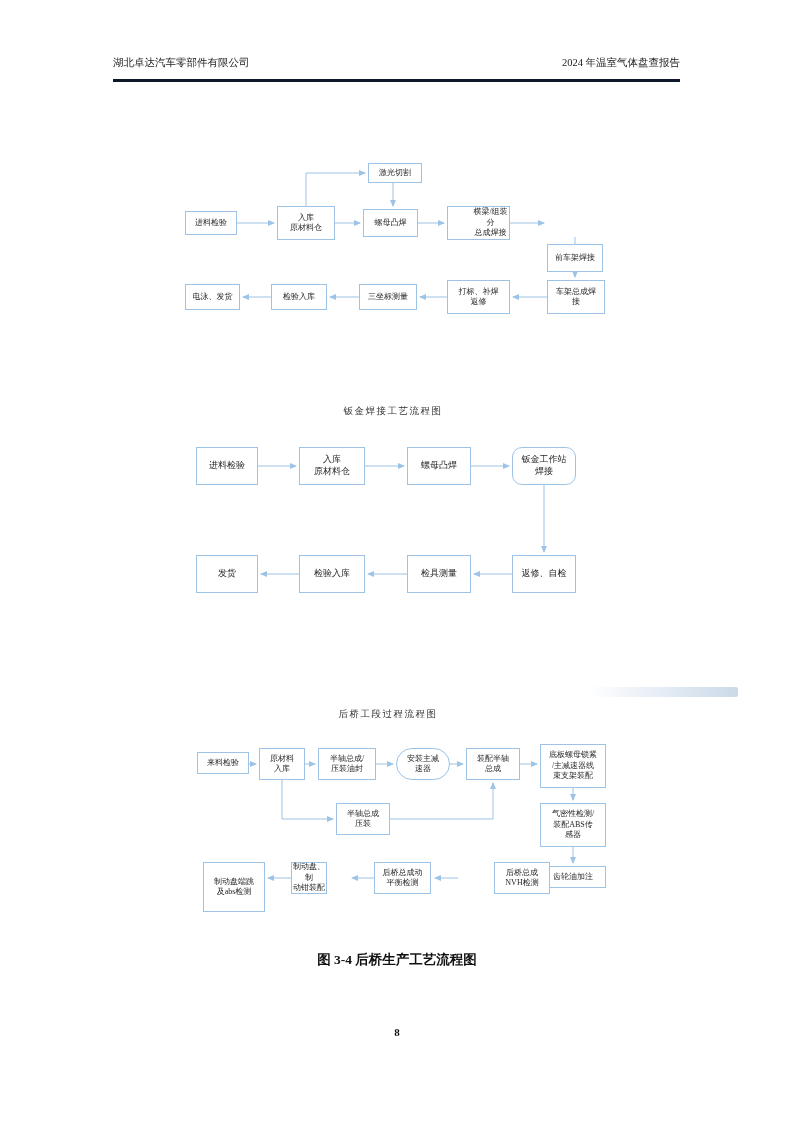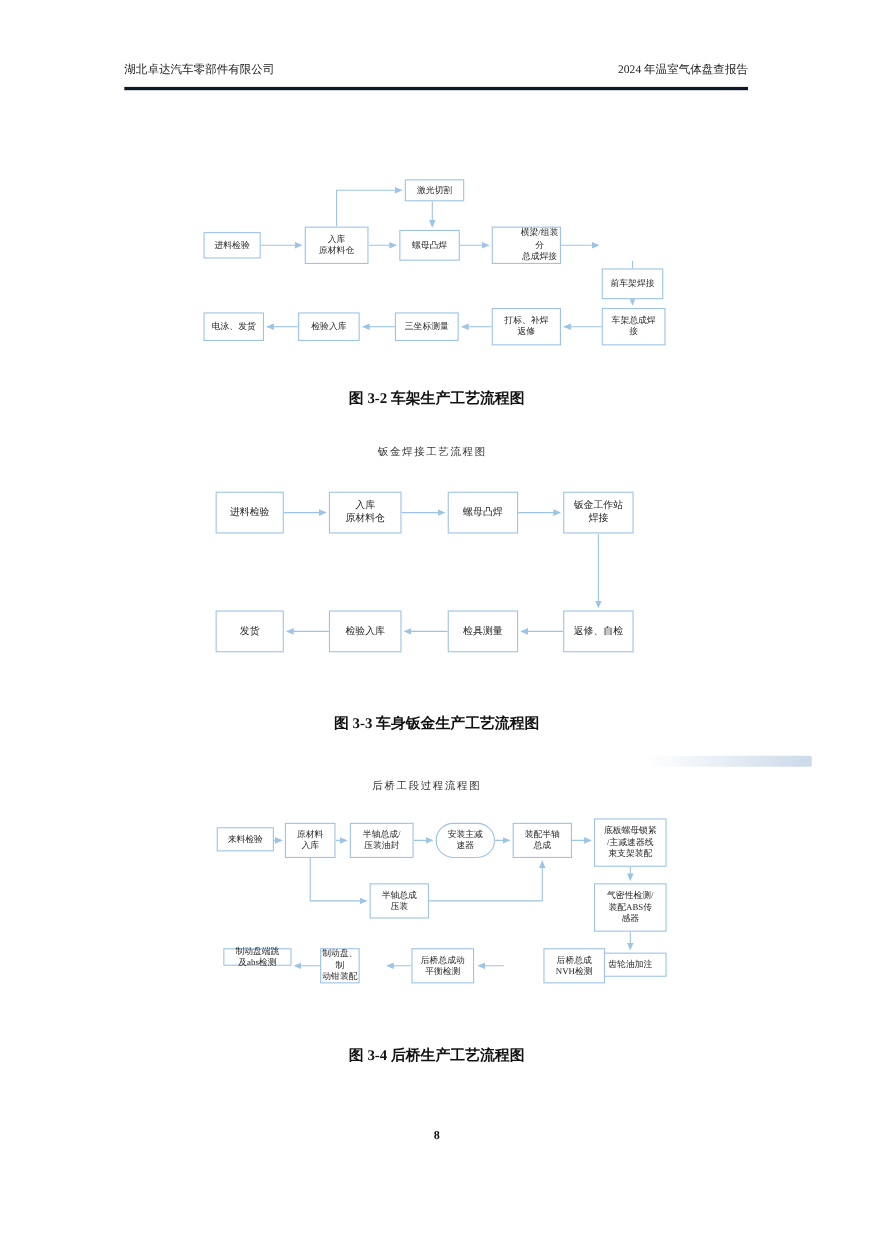--- a/index.html
+++ b/index.html
@@ -72,21 +72,20 @@
     <div class="node" style="left:434px; top:84px; width:56px; height:28px;margin-top:35px;">前车架焊接</div>
     <div class="node" style="left:434px; top:155px; width:58px; height:34px;">车架总成焊
 接</div>
     <div class="node" style="left:334px; top:155px; width:63px; height:34px;">打标、补焊
 返修</div>
     <div class="node" style="left:246px; top:159px; width:58px; height:26px;">三坐标测量</div>
     <div class="node" style="left:158px; top:159px; width:56px; height:26px;">检验入库</div>
     <div class="node" style="left:72px; top:159px; width:55px; height:26px;">电泳、发货</div>
   </section>
 
-  <div class="caption" style="top:353px;">图 3-2 车架生产工艺流程图</div>
 
   <section class="flowchart fc2" style="left:113px; top:400px; width:560px; height:210px;">
     <div class="fc-title" style="left:0; top:5px; width:560px;">钣金焊接工艺流程图</div>
 
     <svg class="fc-svg" width="560" height="210">
       <defs>
         <marker id="ah2" markerWidth="7" markerHeight="6" refX="6" refY="3" orient="auto">
           <path d="M0,0 L7,3 L0,6 Z" fill="#9dc3e6"></path>
         </marker>
       </defs>
@@ -96,29 +95,28 @@
       <line x1="431" y1="85" x2="431" y2="152" class="conn" marker-end="url(#ah2)"></line>
       <line x1="399" y1="174" x2="361" y2="174" class="conn" marker-end="url(#ah2)"></line>
       <line x1="294" y1="174" x2="255" y2="174" class="conn" marker-end="url(#ah2)"></line>
       <line x1="186" y1="174" x2="148" y2="174" class="conn" marker-end="url(#ah2)"></line>
     </svg>
 
     <div class="node" style="left:83px; top:47px; width:62px; height:38px;">进料检验</div>
     <div class="node" style="left:186px; top:47px; width:66px; height:38px;">入库
 原材料仓</div>
     <div class="node" style="left:294px; top:47px; width:64px; height:38px;">螺母凸焊</div>
-    <div class="node" style="left:399px; top:47px; width:64px; height:38px;">钣金工作站
+    <div class="node" style="left:399px; top:47px; width:64px; height:38px;border-radius:10px;">钣金工作站
 焊接</div>
     <div class="node" style="left:399px; top:155px; width:64px; height:38px;">返修、自检</div>
     <div class="node" style="left:294px; top:155px; width:64px; height:38px;">检具测量</div>
     <div class="node" style="left:186px; top:155px; width:66px; height:38px;">检验入库</div>
     <div class="node" style="left:83px; top:155px; width:62px; height:38px;">发货</div>
   </section>
 
-  <div class="caption" style="top:649px;">图 3-3 车身钣金生产工艺流程图</div>
 
   <div class="smudge"></div>
 
   <section class="flowchart fc3" style="left:113px; top:700px; width:640px; height:215px;">
     <div class="fc-title" style="left:0; top:8px; width:550px;">后桥工段过程流程图</div>
 
     <svg class="fc-svg" width="640" height="215">
       <defs>
         <marker id="ah3" markerWidth="7" markerHeight="6" refX="6" refY="3" orient="auto">
           <path d="M0,0 L7,3 L0,6 Z" fill="#9dc3e6"></path>
@@ -156,21 +154,21 @@
     <div class="node" style="left:427px; top:103px; width:66px; height:44px;">气密性检测/
 装配ABS传
 感器</div>
     <div class="node" style="left:427px; top:166px; width:66px; height:22px;">齿轮油加注</div>
     <div class="node" style="left:345px; top:162px; width:56px; height:32px;margin-left:36px;">后桥总成
 NVH检测</div>
     <div class="node" style="left:261px; top:162px; width:57px; height:32px;">后桥总成动
 平衡检测</div>
     <div class="node" style="left:178px; top:162px; width:36px; height:32px;">制动盘、制
 动钳装配</div>
-    <div class="node" style="left:90px; top:162px; width:62px; height:16px;">制动盘端跳
+    <div class="node" style="left:90px; top:162px; width:62px; height:50px;">制动盘端跳
 及abs检测</div>
   </section>
 
   <div class="caption" style="top:951px;">图 3-4 后桥生产工艺流程图</div>
 
   <div class="page-number">8</div>
 
 </div>
 
 </body></html>

